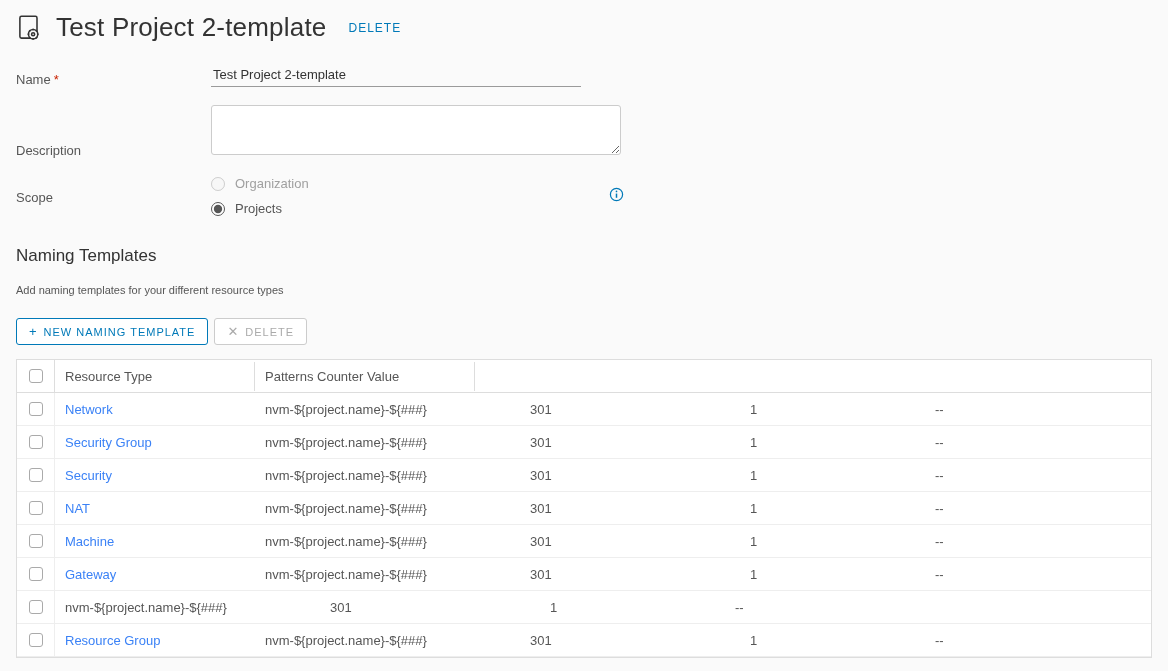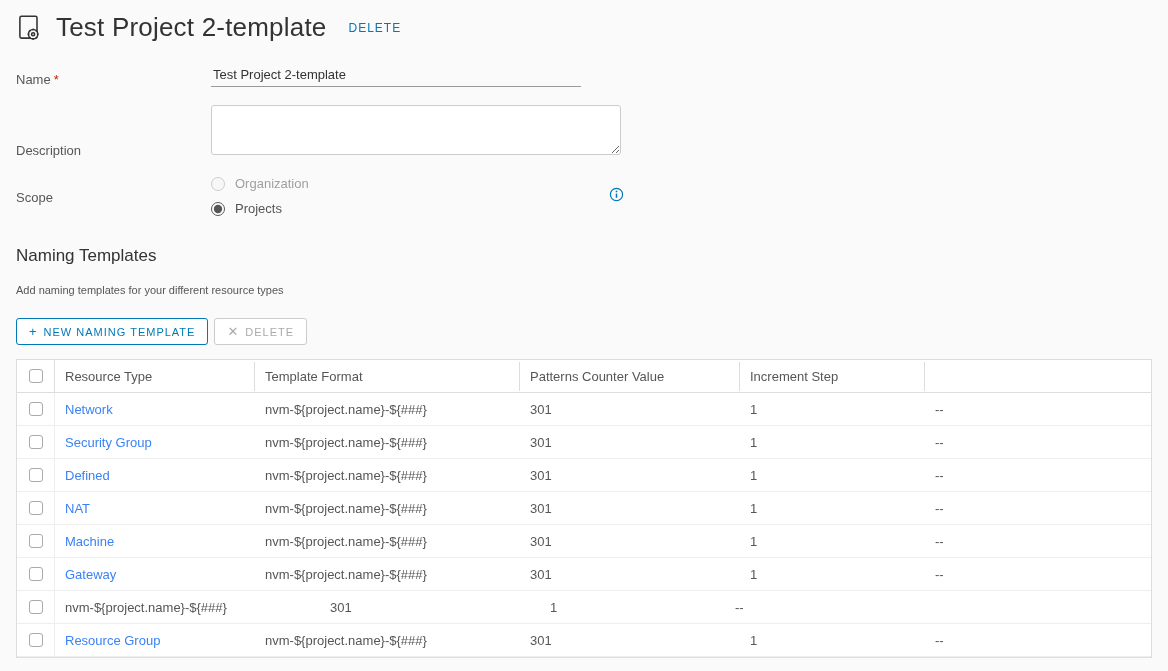--- a/index.html
+++ b/index.html
@@ -254,23 +254,21 @@
     <span>DELETE</span>
   </button>
 </div>
 
 <div class="grid">
   <div class="grid-row grid-header">
     <div class="cell cb">
         <input type="checkbox" style="">
       </div>
     <div class="cell c1">Resource Type</div>
-    <div class="cell c2">Template Format</div>
     <div class="cell c3">Patterns Counter Value</div>
-    <div class="cell c4">Increment Step</div>
   </div>
   <div id="grid-body">
       <div class="grid-row">
         <div class="cell cb">
           <input type="checkbox" style="">
         </div>
         <div class="cell c1 link-cell">Network</div>
         <div class="cell c2">nvm-${project.name}-${###}</div>
         <div class="cell c3">301</div>
         <div class="cell c4">1</div>
@@ -283,21 +281,21 @@
         <div class="cell c1 link-cell">Security Group</div>
         <div class="cell c2">nvm-${project.name}-${###}</div>
         <div class="cell c3">301</div>
         <div class="cell c4">1</div>
         <div class="cell c5">--</div>
       </div>
       <div class="grid-row">
         <div class="cell cb">
           <input type="checkbox" style="">
         </div>
-        <div class="cell c1 link-cell">Defined</div>
+        <div class="cell c1 link-cell">Security</div>
         <div class="cell c2">nvm-${project.name}-${###}</div>
         <div class="cell c3">301</div>
         <div class="cell c4">1</div>
         <div class="cell c5">--</div>
       </div>
       <div class="grid-row">
         <div class="cell cb">
           <input type="checkbox" style="">
         </div>
         <div class="cell c1 link-cell">NAT</div>

